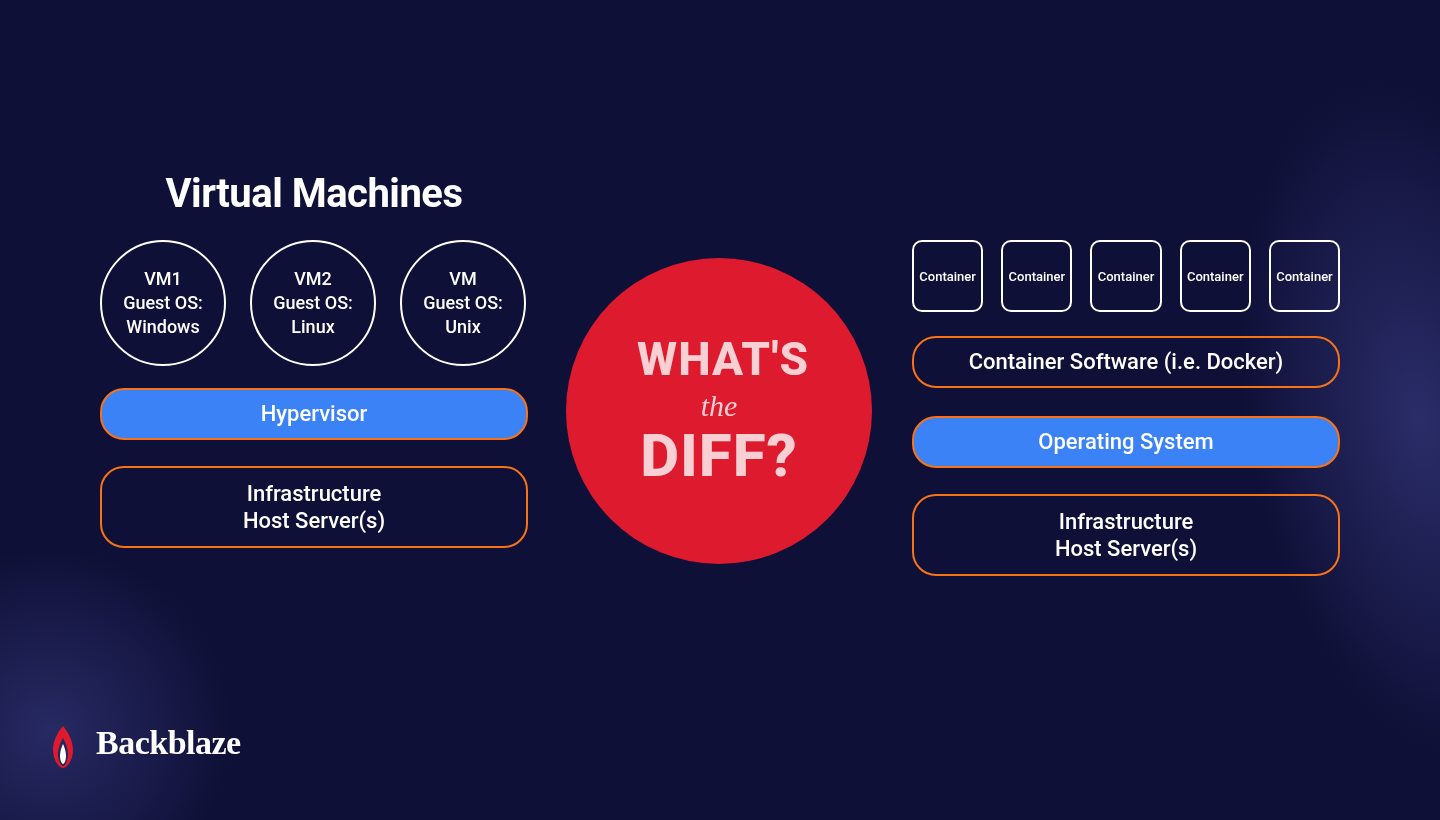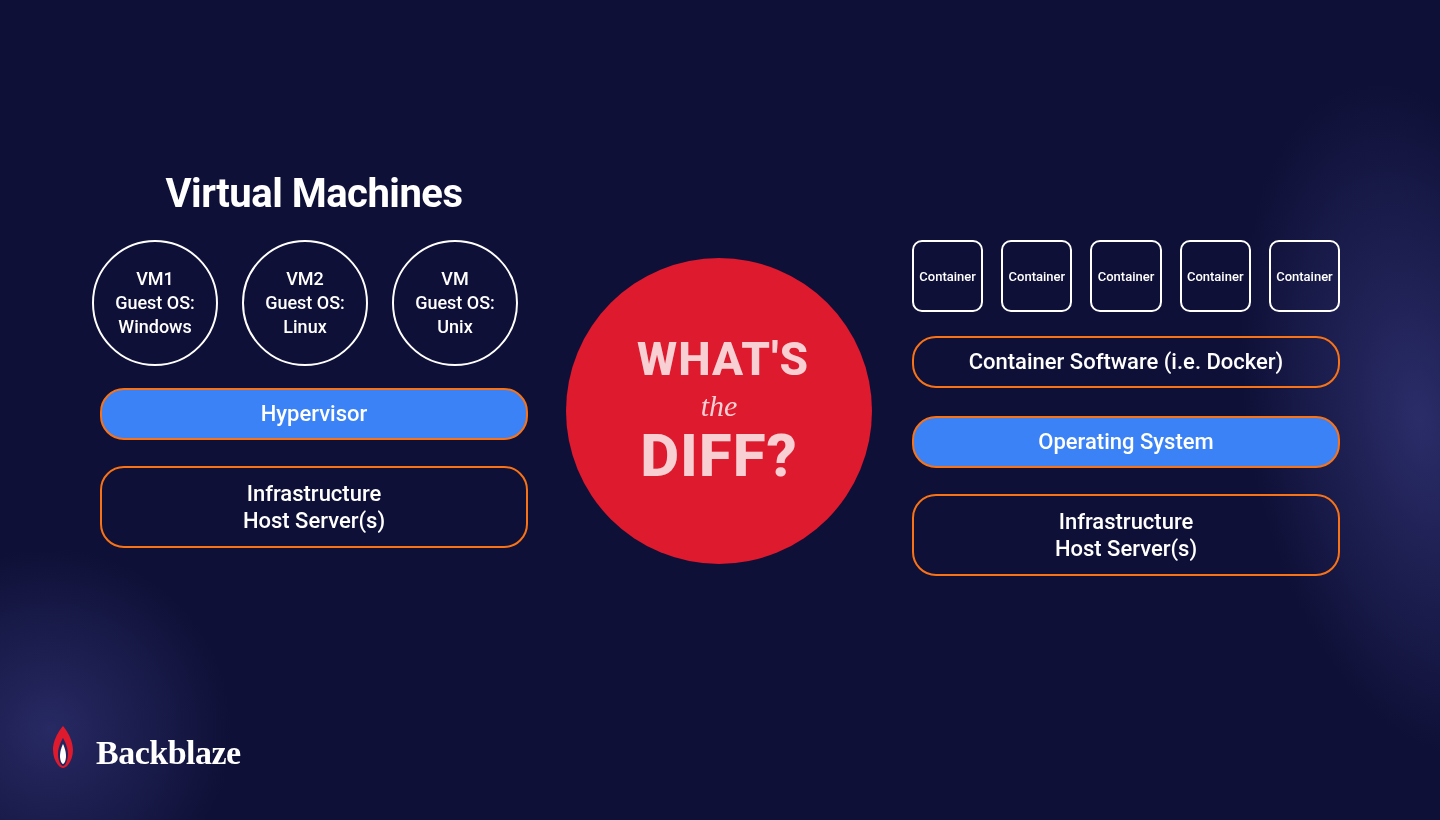--- a/index.html
+++ b/index.html
@@ -50,21 +50,21 @@
     color: #ffffff;
     letter-spacing: -0.5px;
   }
   .heading-vm { top: 170px; left: 100px; width: 428px; text-align: center; }
   .heading-ct { top: 170px; right: 100px; width: 428px; text-align: center;}
 
   
   .vm-circles {
     position: absolute;
     top: 240px;
-    left: 92px;
+    left: 100px;
     display: flex;
     gap: 24px;
   }
   .circle {
     width: 126px;
     height: 126px;
     border: 2px solid #ffffff;
     border-radius: 50%;
     display: flex;
     flex-direction: column;
@@ -162,21 +162,21 @@
   .ct-software { top: 336px; right: 100px; width: 428px; height: 52px; }
   .ct-os       { top: 416px; right: 100px; width: 428px; height: 52px; }
   .ct-infra    { top: 494px; right: 100px; width: 428px; height: 82px; }
 
   
   .logo {
     position: absolute;
     bottom: 48px;
     left: 44px;
     display: flex;
-    align-items: flex-end;
+    align-items: flex-start;
     gap: 14px;
   }
   .logo-text {
     font-size: 34px;
     font-weight: 600;
     font-family: Georgia, "Times New Roman", serif;
     letter-spacing: -0.5px;
   }
   .flame-icon {
     width: 38px;

